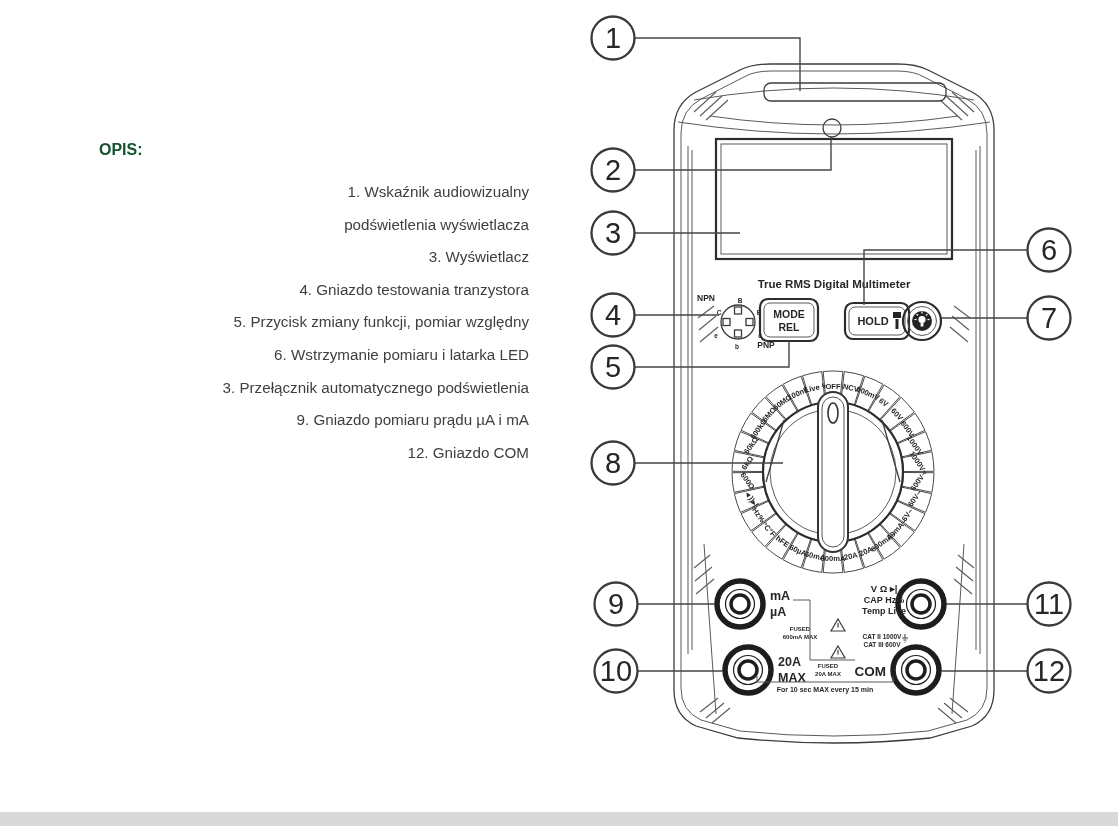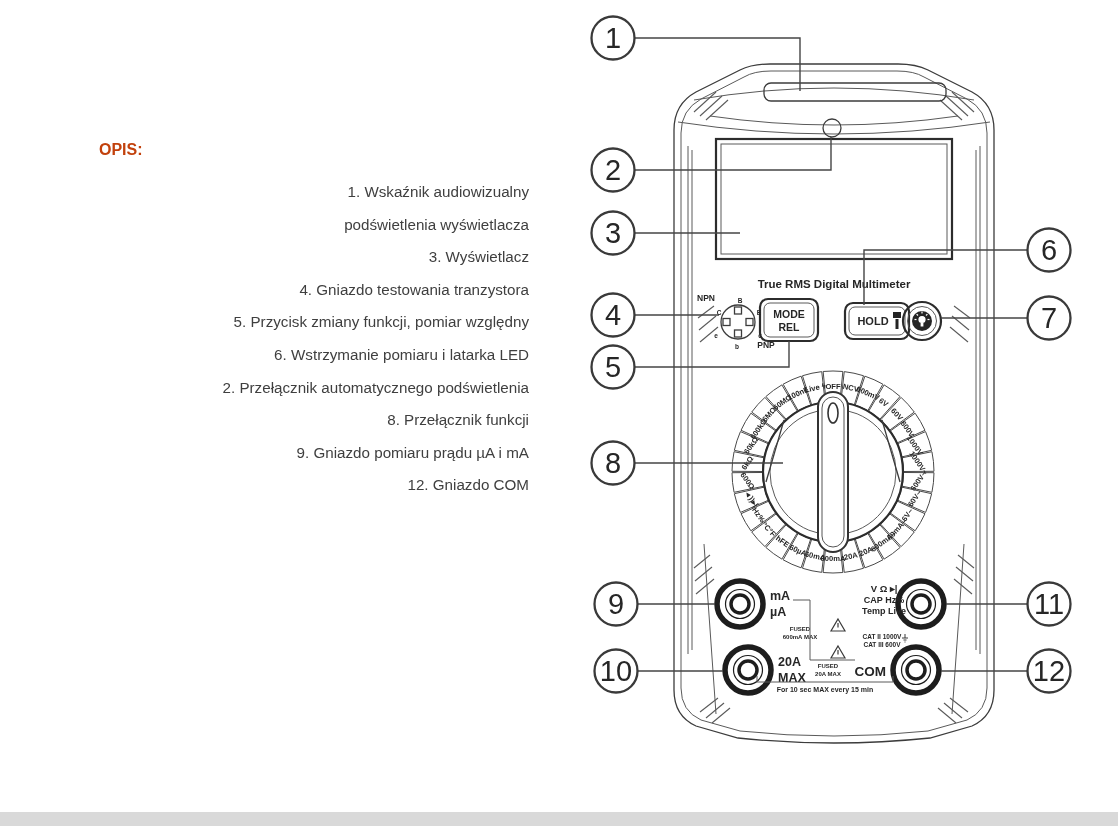--- a/index.html
+++ b/index.html
@@ -4,21 +4,21 @@
 <style>
   html,body{margin:0;padding:0;}
   body{
     width:1118px;height:826px;position:relative;background:#ffffff;
     font-family:"Liberation Sans",sans-serif;overflow:hidden;
   }
   #desc{
     position:absolute;left:99px;top:140px;width:430px;color:#3f3f3f;
   }
   #desc .heading{
-    font-weight:bold;font-size:16px;color:#c2410c;height:36px;line-height:20px;
+    font-weight:bold;font-size:16px;color:#14532d;height:36px;line-height:20px;
   }
   #desc .line{
     font-size:15.2px;line-height:32.6px;white-space:nowrap;text-align:right;
   }
   #diagram{position:absolute;left:0;top:0;}
   .ln{stroke:#3c3c3c;stroke-width:1.3;fill:none;}
   .thin{stroke:#5a5a5a;stroke-width:1;fill:none;}
   .bold{stroke:#2c2c2c;stroke-width:2.2;fill:none;}
   text{fill:#262626;}
   .bottom-strip{position:absolute;left:0;top:812px;width:1118px;height:14px;background:#d9d9d9;}
@@ -27,22 +27,21 @@
 <body>
 
 <div id="desc">
   <div class="heading">OPIS:</div>
   <div class="line">1. Wskaźnik audiowizualny</div>
   <div class="line">podświetlenia wyświetlacza</div>
   <div class="line">3. Wyświetlacz</div>
   <div class="line">4. Gniazdo testowania tranzystora</div>
   <div class="line">5. Przycisk zmiany funkcji, pomiar względny</div>
   <div class="line">6. Wstrzymanie pomiaru i latarka LED</div>
-  <div class="line">2. Przełącznik automatycznego podświetlenia</div>
-  <div class="line">8. Przełącznik funkcji</div>
+  <div class="line">3. Przełącznik automatycznego podświetlenia</div>
   <div class="line">9. Gniazdo pomiaru prądu µA i mA</div>
   <div class="line">12. Gniazdo COM</div>
 </div>
 
 <svg id="diagram" width="1118" height="826" viewBox="0 0 1118 826">
 
   <g>
     <path class="ln" d="M674,690 L674,130 Q674,104 696,92 L740,70 Q752,64 770,64 L898,64 Q916,64 928,70 L972,92 Q994,104 994,130 L994,690 Q994,716 972,726 L930,738 Q834,748 738,738 L696,726 Q674,716 674,690 Z"></path>
     <path class="thin" d="M681,688 L681,133 Q681,110 701,99 L744,77 Q754,71 771,71 L897,71 Q914,71 924,77 L967,99 Q987,110 987,133 L987,688 Q987,711 967,720 L928,731 Q834,741 740,731 L701,720 Q681,711 681,688 Z"></path>
 

